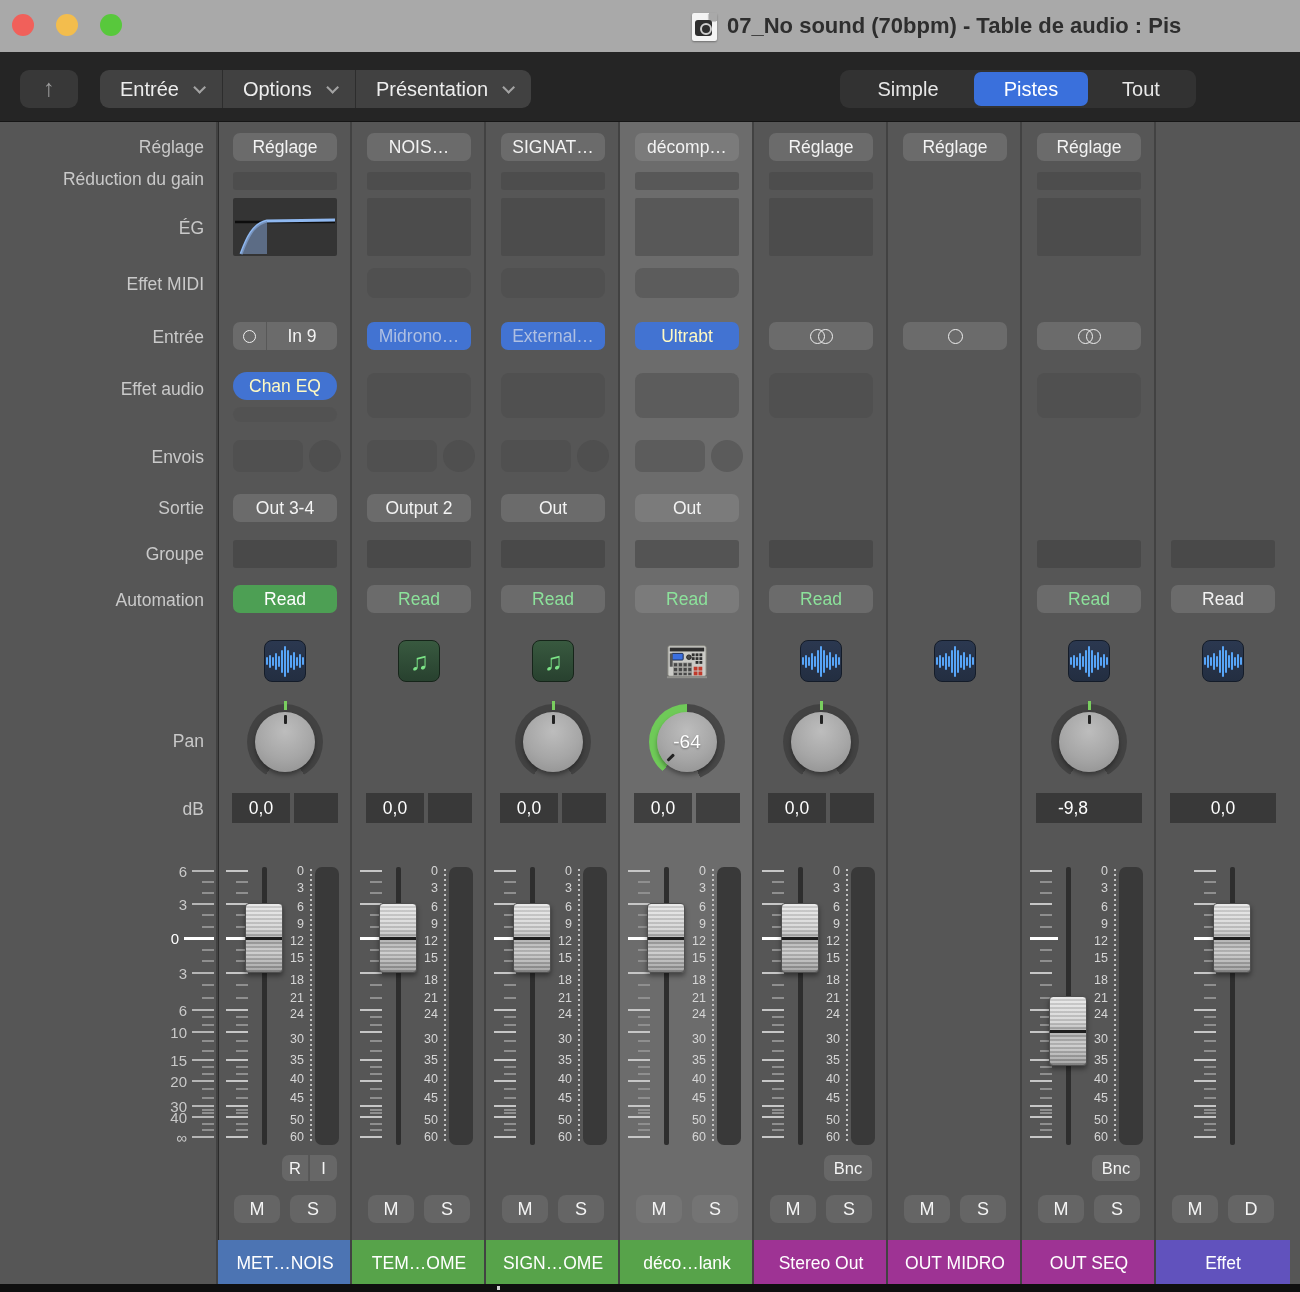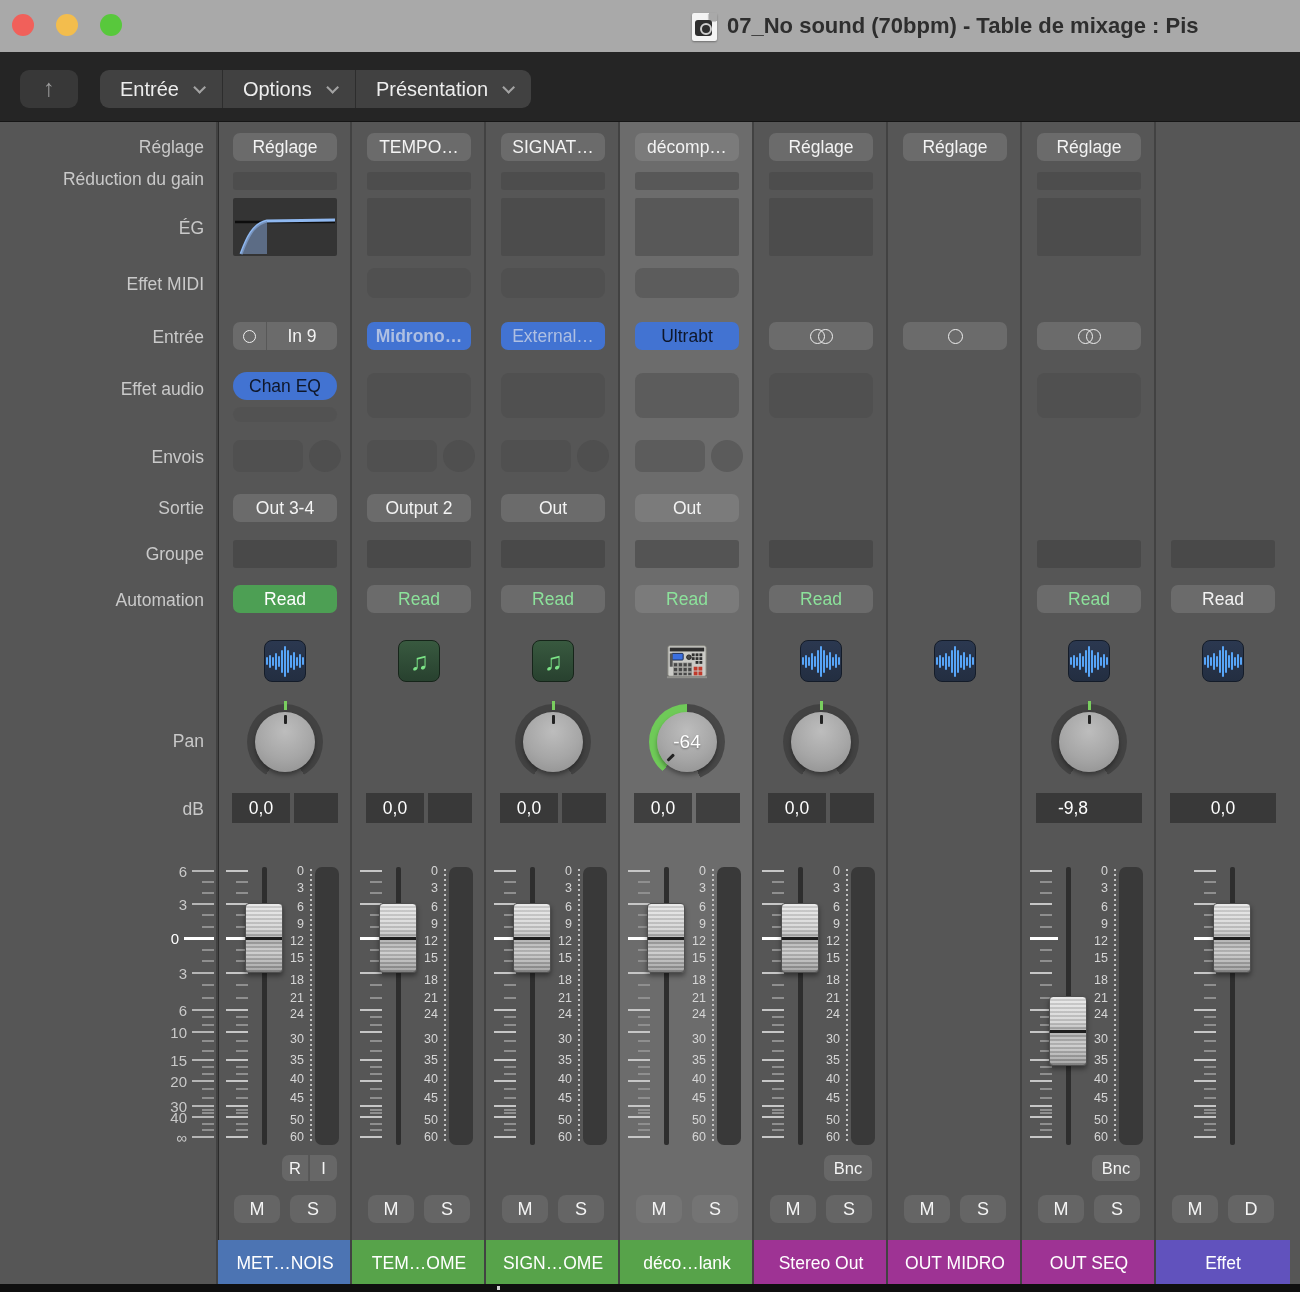--- a/index.html
+++ b/index.html
@@ -51,21 +51,21 @@
   .selected .sbtn{background:#7b7b7b;}
   .slot{position:absolute;left:15px;width:104px;background:#505050;border-radius:8px;}
   .selected .slot{background:#5c5c5c;}
   .grbar{position:absolute;left:15px;top:50px;width:104px;height:18px;background:#4d4d4d;border-radius:3px;}
   .selected .grbar{background:#585858;}
   .eqthumb{position:absolute;left:15px;top:76px;width:104px;height:58px;background:#4c4c4c;border-radius:2px;}
   .selected .eqthumb{background:#585858;}
   .eqthumb.curve{background:#343434;}
   .groupslot{position:absolute;left:15px;top:418px;width:104px;height:28px;background:#494949;border-radius:3px;}
   .selected .groupslot{background:#545454;}
-  .blue{background:#4273d2 !important;color:#0f172a;}
+  .blue{background:#4273d2 !important;color:#fef9c3;}
   .blue.dim{color:#aebfe2;}
   .pill{border-radius:15px !important;}
   .read-green-bg{background:#4d9f54 !important;color:#fff;}
   .read-green-text{color:#8ce29b;}
   .ring{display:inline-block;width:15px;height:15px;border:1.8px solid #efefef;border-radius:50%;}
   .ring.two{margin-left:-7px;}
   .input-split{display:flex;align-items:stretch;padding:0;}
   .input-split .cell1{width:34px;display:flex;align-items:center;justify-content:center;border-right:1px solid #585858;}
   .input-split .cell1 .ring{width:13px;height:13px;}
   .input-split .cell2{flex:1;display:flex;align-items:center;justify-content:center;}
@@ -126,38 +126,43 @@
 <body>
 
 <div id="titlebar">
   <span class="traffic" style="left: 12px; background: rgb(241, 96, 90);"></span>
   <span class="traffic" style="left: 56px; background: rgb(243, 189, 77);"></span>
   <span class="traffic" style="left: 100px; background: rgb(88, 200, 60);"></span>
   <span id="doc-icon">
       <span class="fold"></span>
       <span class="glyph"></span>
     </span>
-  <span id="window-title">07_No sound (70bpm) - Table de mixage : Pis</span>
+  <span id="window-title">07_No sound (70bpm) - Table de audio : Pis</span>
 </div>
 
 <div id="toolbar">
   <div id="back-btn">↑</div>
   <div id="menu-group">
     <div class="menu-item">
       <span>Entrée</span>
       <span class="chev"></span>
     </div>
     <div class="menu-item">
       <span>Options</span>
       <span class="chev"></span>
     </div>
     <div class="menu-item">
       <span>Présentation</span>
       <span class="chev"></span>
     </div>
+  </div>
+  <div id="view-group">
+    <div class="view-btn" style="width:132px">Simple</div>
+    <div class="view-btn active" style="width:114px">Pistes</div>
+    <div class="view-btn" style="width:106px">Tout</div>
   </div>
 </div>
 
 <div id="mixer">
   <div id="labels-col">
       <div class="row-label" style="top: 13px;">Réglage</div>
       <div class="row-label" style="top: 45px;">Réduction du gain</div>
       <div class="row-label" style="top: 94px;">ÉG</div>
       <div class="row-label" style="top: 150px;">Effet MIDI</div>
       <div class="row-label" style="top: 203px;">Entrée</div>
@@ -373,25 +378,25 @@
           <div class="mdots" style="left: 92px; top: 14px; height: 274px;"></div>
           <div class="mbar" style="left: 97px; top: 12px; height: 278px;"></div>
         </div>
         <div class="xbtn" style="left: 64px; width: 27px; border-radius: 7px 0px 0px 7px; border-right: 1px solid rgb(88, 88, 88);">R</div>
         <div class="xbtn" style="left: 92px; width: 27px; border-radius: 0px 7px 7px 0px;">I</div>
         <div class="msbtn" style="left: 16px;">M</div>
         <div class="msbtn" style="left: 72px;">S</div>
         <div class="nameband" style="background: rgb(76, 116, 179);">MET…NOIS</div>
       </div>
       <div class="strip" style="left: 350px;">
-        <div class="sbtn" style="top: 11px;">TEMPO…</div>
+        <div class="sbtn" style="top: 11px;">NOIS…</div>
         <div class="grbar"></div>
         <div class="eqthumb" style="top: 76px;"></div>
         <div class="slot" style="top: 146px; height: 30px;"></div>
-        <div class="sbtn blue dim" style="top: 200px; font-weight: bold;">Midrono…</div>
+        <div class="sbtn blue dim" style="top: 200px;">Midrono…</div>
         <div class="slot" style="top: 251px; height: 45px;"></div>
         <div class="slot" style="top: 318px; height: 32px; width: 70px; border-radius: 7px;"></div>
         <div class="sendknob"></div>
         <div class="sbtn" style="top: 372px;">Output 2</div>
         <div class="groupslot"></div>
         <div class="sbtn read-green-text" style="top: 463px;">Read</div>
         <div class="ticon note-icon">♫</div>
         <div class="dbbox" style="left: 14px; width: 58px;">0,0</div>
         <div class="dbbox" style="left: 76px; width: 44px;"></div>
         <div class="fader-area">

